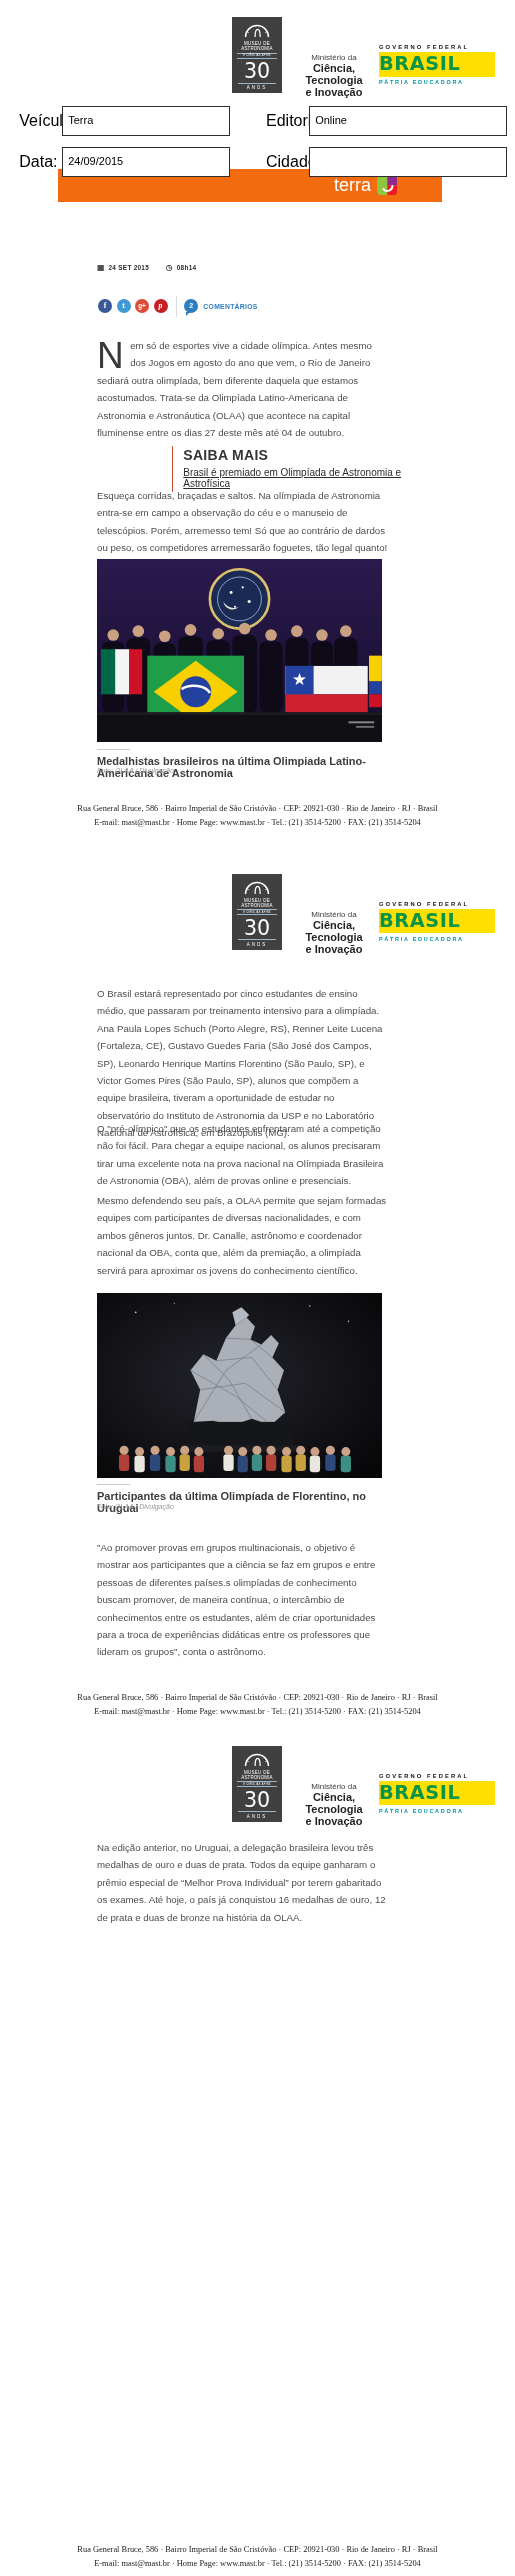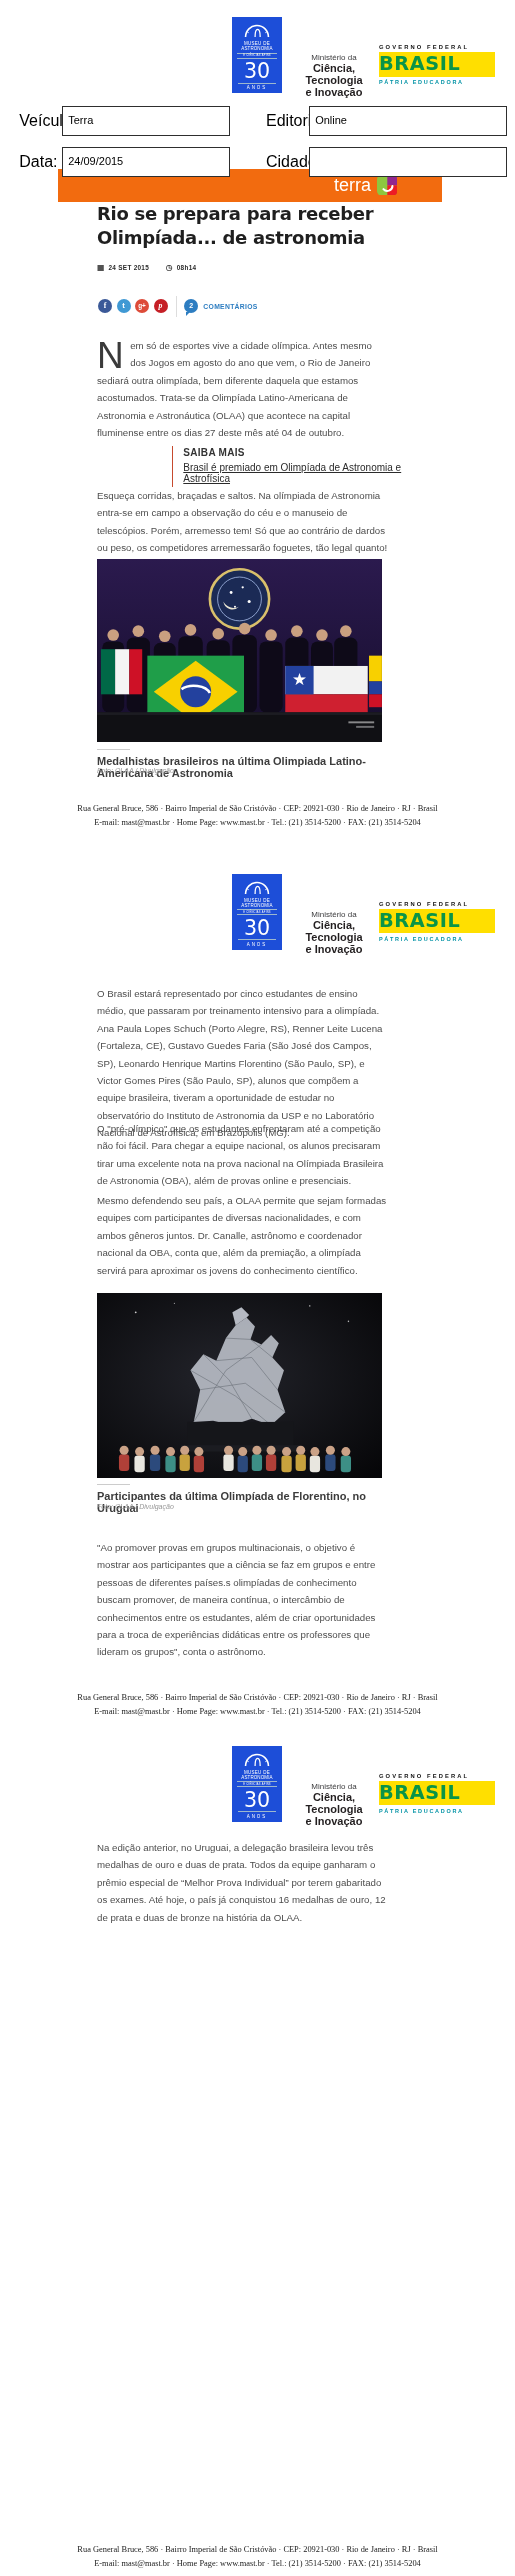--- a/index.html
+++ b/index.html
@@ -1,21 +1,21 @@
 <!DOCTYPE html>
 <html style="font-size:10.3px"><head>
 <meta charset="utf-8">
 <style>
   html,body{margin:0;padding:0;background:#fff;}
   .page{position:relative;width:515px;height:2576px;background:#fff;overflow:hidden;
         font-family:"Liberation Sans",sans-serif;}
 
   
   .hdr{position:absolute;left:232px;width:264px;height:90px;}
-  .museum{position:absolute;left:0;top:0;width:50px;height:76px;background:#1d4ed8;
+  .museum{position:absolute;left:0;top:0;width:50px;height:76px;background:#404040;
           color:#fff;text-align:center;}
   .museum .dome{margin:3.9px auto 1.3px;}
   .m-l1{font-size:4.5px;letter-spacing:0.3px;}
   .m-l2{font-size:4.5px;letter-spacing:0.1px;}
   .m-sub{font-size:2.6px;letter-spacing:0.3px;margin-top:1.3px;border-top:0.6px solid #9db8cd;
          border-bottom:0.6px solid #9db8cd;padding:0.6px 0;margin-left:5.2px;margin-right:5.2px;}
   .m-30{font-size:20.6px;font-family:"DejaVu Sans",sans-serif;font-weight:400;line-height:22px;margin-top:1.3px;}
   .m-anos{font-size:4.5px;letter-spacing:1.9px;border-top:0.6px solid #9db8cd;margin:0.6px 6.4px 0;padding-top:1.3px;}
   .ministry{position:absolute;left:64px;top:36px;width:76px;text-align:center;color:#3d3d3f;}
   .min1{font-size:8px;}
@@ -57,21 +57,21 @@
            text-align:center;line-height:14px;font-size:7px;font-weight:bold;margin-right:5.2px;}
   .cbubble:after{content:"";position:absolute;left:1.9px;bottom:-3.2px;border:2.6px solid transparent;
            border-top-color:#2d7dc1;border-left-color:#2d7dc1;}
   .clabel{color:#2d7dc1;font-size:6.8px;font-weight:bold;letter-spacing:0.3px;}
 
   .para{position:absolute;left:97px;width:291px;font-size:9.7px;line-height:17.4px;color:#4d4d4d;margin:0;}
   .dropcap{float:left;font-size:37px;line-height:31px;padding:3.2px 6.4px 0 0;color:#3a3a3a;}
 
   .saiba{position:absolute;left:172px;top:446px;width:240px;border-left:1.9px solid #c64a2e;
          padding:1.3px 0 2.6px 10.3px;}
-  .saiba-label{font-size:10px;font-weight:bold;color:#333;letter-spacing:0.3px;}
+  .saiba-label{font-size:14px;font-weight:bold;color:#333;letter-spacing:0.3px;}
   .saiba-link{display:block;margin-top:4px;font-size:10px;color:#2b2b2b;text-decoration:underline;}
 
   .photo{position:absolute;left:97px;width:285px;overflow:hidden;background:#000;}
   .cap-div{position:absolute;left:97px;width:33px;height:1.3px;background:#ccc;}
   .caption{position:absolute;left:97px;width:291px;font-size:11px;font-weight:bold;color:#3c3c3c;}
   .credit{position:absolute;left:97px;width:291px;font-size:7px;font-style:italic;color:#979797;}
 
   .footer{position:absolute;left:0;width:515px;text-align:center;
           font-family:"Liberation Serif",serif;font-size:8.4px;line-height:13.5px;color:#1c1c1c;}
 </style>
@@ -121,24 +121,20 @@
       <span class="terra-word">terra</span>
       <svg width="20.6" height="20.6" viewBox="0 0 32 32">
         <rect x="0" y="0" width="32" height="32" rx="7" fill="#8dc63f"></rect>
         <path d="M16 0 h9 a7 7 0 0 1 7 7 v9 h-16 z" fill="#92278f"></path>
         <path d="M16 16 h16 v9 a7 7 0 0 1 -7 7 h-9 z" fill="#ed1c24"></path>
         <path d="M10 22 a8 8 0 0 0 14 -5" fill="none" stroke="#fff" stroke-width="3.2" stroke-linecap="round"></path>
       </svg>
     </div>
   </div>
 
-  <div class="title">
-    <div>Rio se prepara para receber</div>
-    <div>Olimpíada... de astronomia</div>
-  </div>
   <div class="meta">
     <span class="micon">▦</span>
     <span>24 SET 2015</span>
     <span class="gap"></span>
     <span class="micon">◷</span>
     <span>08h14</span>
   </div>
 
   <div class="social">
     <div class="sbtn fb">f</div>

